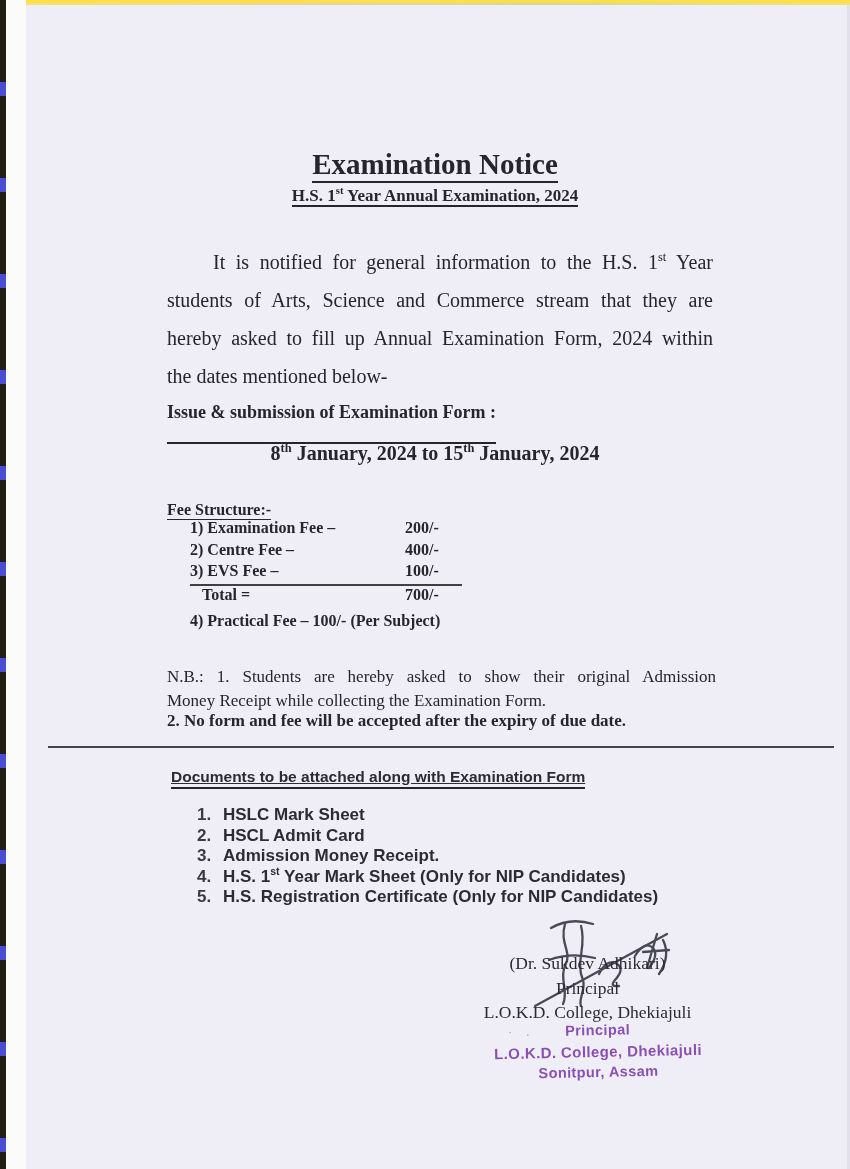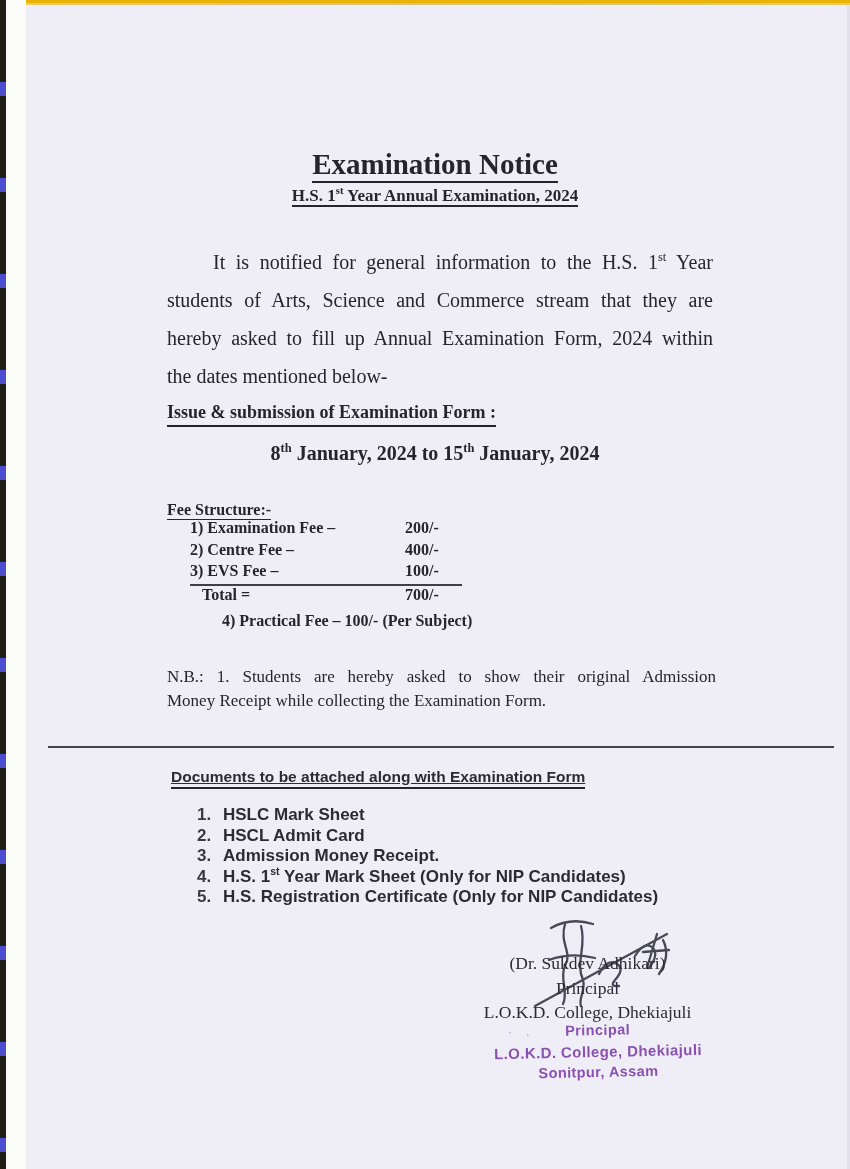--- a/index.html
+++ b/index.html
@@ -1,16 +1,16 @@
 <!DOCTYPE html>
 <html><head>
 <meta charset="utf-8">
 <style>
   html,body{margin:0;padding:0;background:#ffffff;}
-  .scan{position:relative;width:850px;height:1169px;background:#eab308;overflow:hidden;
+  .scan{position:relative;width:850px;height:1169px;background:#fde047;overflow:hidden;
         font-family:"Liberation Serif", serif;color:#26242e;}
   
   .edge-strip{position:absolute;left:0;top:0;width:6px;height:100%;
       background-color:#201e14;
       background-image:repeating-linear-gradient(180deg, transparent 0 82px, #4a4fd2 82px 96px);}
   .gutter{position:absolute;left:6px;top:0;width:20px;height:100%;background:#fbfbfa;}
   .top-fringe{position:absolute;left:26px;top:3px;right:0;height:2px;opacity:.55;
       background:linear-gradient(90deg,#e9e2a6,#d9c9e9,#a9d9e2,#e9e2a6);}
   .paper{position:absolute;left:26px;top:5px;right:0;bottom:0;background:#efeef6;}
   .paper:after{content:"";position:absolute;right:0;top:0;width:3px;height:100%;background:#e2e0ea;}
@@ -21,33 +21,33 @@
   .title{font-size:29px;font-weight:bold;border-bottom:2.5px solid #26242e;padding-bottom:1px;}
   .subtitle-wrap{position:absolute;left:135px;top:186px;width:600px;text-align:center;}
   .subtitle{font-size:17px;font-weight:bold;border-bottom:2px solid #26242e;padding-bottom:0px;}
 
   .para{position:absolute;left:167px;top:243px;width:546px;font-size:20px;line-height:38px;}
   .pline{display:block;}
   .just{text-align:justify;text-align-last:justify;}
   .indent{padding-left:46px;}
 
   .issue-heading{position:absolute;left:167px;top:402px;font-size:18px;font-weight:bold;
-      border-bottom:2px solid #26242e;padding-bottom:2px;}
+      border-bottom:2px solid #26242e;padding-bottom:19px;}
 
   .date-line{position:absolute;left:135px;top:442px;width:600px;text-align:center;
       font-size:20px;font-weight:bold;}
 
   .fee-heading{position:absolute;left:167px;top:501px;font-size:16px;font-weight:bold;
       border-bottom:1.8px solid #26242e;}
   .fee-rows{position:absolute;left:190px;top:519px;width:272px;font-size:16px;font-weight:bold;}
   .fee-row{position:relative;height:21.5px;}
   .fee-amount{position:absolute;left:215px;top:0;}
   .fee-underline{border-bottom:2px solid #404040;}
   .fee-total .fee-label{padding-left:12px;}
-  .practical{position:absolute;left:190px;top:612px;font-size:16px;font-weight:bold;margin-left:32px;}
+  .practical{position:absolute;left:190px;top:612px;font-size:16px;font-weight:bold;}
 
   .nb{position:absolute;left:167px;top:649px;width:549px;font-size:17px;font-weight:normal;line-height:24px;margin-top:16px;}
   .nb2{position:absolute;left:167px;top:711px;font-size:17px;font-weight:bold;}
 
   .rule{position:absolute;left:48px;top:746px;width:786px;height:2px;background:#45434e;}
 
   .sans{font-family:"Liberation Sans", sans-serif;}
   .docs-heading{position:absolute;left:171px;top:768px;font-size:15.5px;font-weight:bold;
       border-bottom:2px solid #26242e;padding-bottom:1px;color:#2c2b33;text-decoration:underline;}
   .doc-list{position:absolute;left:197px;top:805px;font-size:17px;font-weight:bold;
@@ -112,20 +112,21 @@
       <span class="fee-label">Total =</span>
       <span class="fee-amount">700/-</span>
     </div>
   </div>
   <div class="practical">4) Practical Fee – 100/- (Per Subject)</div>
 
   <div class="nb">
     <span class="pline just">N.B.: 1. Students are hereby asked to show their original Admission</span>
     <span class="pline">Money Receipt while collecting the Examination Form.</span>
   </div>
+  <div class="nb2">2. No form and fee will be accepted after the expiry of due date.</div>
 
   <div class="rule"></div>
 
   <div class="docs-heading sans">Documents to be attached along with Examination Form</div>
   <div class="doc-list sans">
     <div class="doc-item">
       <span class="doc-num">1.</span><span class="doc-text">HSLC Mark Sheet</span>
     </div>
     <div class="doc-item">
       <span class="doc-num">2.</span><span class="doc-text">HSCL Admit Card</span>

